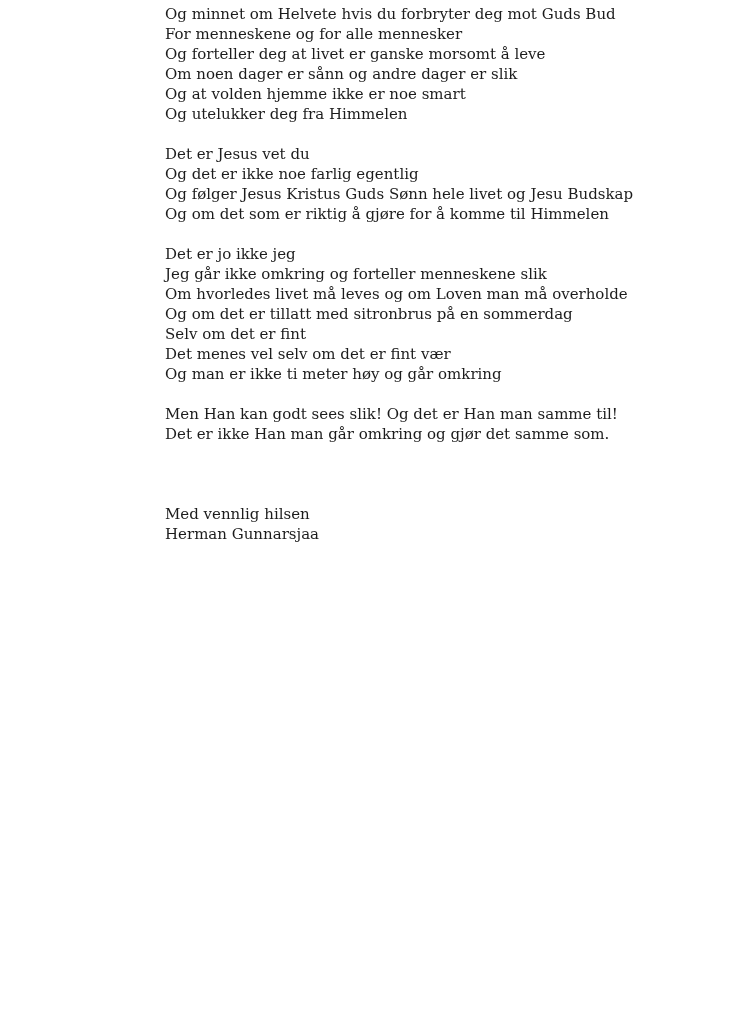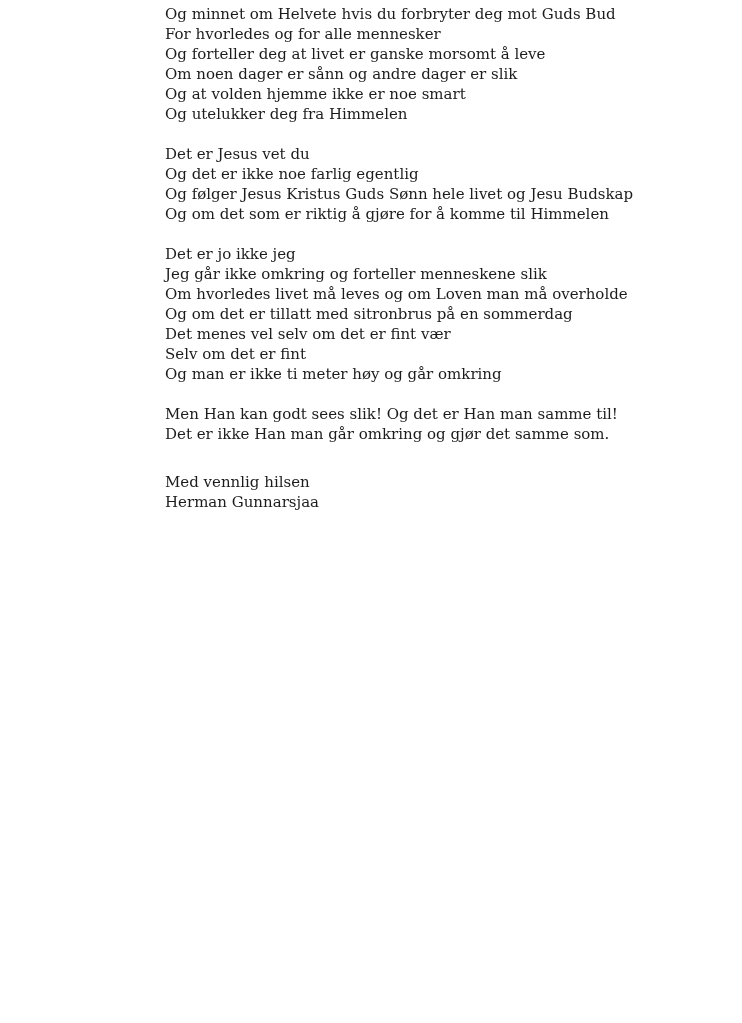--- a/index.html
+++ b/index.html
@@ -25,52 +25,52 @@
   }
   .stanza {
     margin: 0 0 20px 0;
   }
   .stanza p, .closing p {
     margin: 0;
     height: 20px;
     white-space: nowrap;
   }
   .closing {
-    margin-top: 28px; 
+    margin-top: 60px; 
   }
 </style>
 </head>
 <body>
 
 <div class="page">
   <div class="text-block">
 
     <div class="stanza">
       <p>Og minnet om Helvete hvis du forbryter deg mot Guds Bud</p>
-      <p>For hvorledes og for alle mennesker</p>
+      <p>For menneskene og for alle mennesker</p>
       <p>Og forteller deg at livet er ganske morsomt å leve</p>
       <p>Om noen dager er sånn og andre dager er slik</p>
       <p>Og at volden hjemme ikke er noe smart</p>
       <p>Og utelukker deg fra Himmelen</p>
     </div>
 
     <div class="stanza">
       <p>Det er Jesus vet du</p>
       <p>Og det er ikke noe farlig egentlig</p>
       <p>Og følger Jesus Kristus Guds Sønn hele livet og Jesu Budskap</p>
       <p>Og om det som er riktig å gjøre for å komme til Himmelen</p>
     </div>
 
     <div class="stanza">
       <p>Det er jo ikke jeg</p>
       <p>Jeg går ikke omkring og forteller menneskene slik</p>
       <p>Om hvorledes livet må leves og om Loven man må overholde</p>
       <p>Og om det er tillatt med sitronbrus på en sommerdag</p>
+      <p>Selv om det er fint</p>
       <p>Det menes vel selv om det er fint vær</p>
-      <p>Selv om det er fint</p>
       <p>Og man er ikke ti meter høy og går omkring</p>
     </div>
 
     <div class="stanza">
       <p>Men Han kan godt sees slik! Og det er Han man samme til!</p>
       <p>Det er ikke Han man går omkring og gjør det samme som.</p>
     </div>
 
     <div class="closing">
       <p>Med vennlig hilsen</p>

